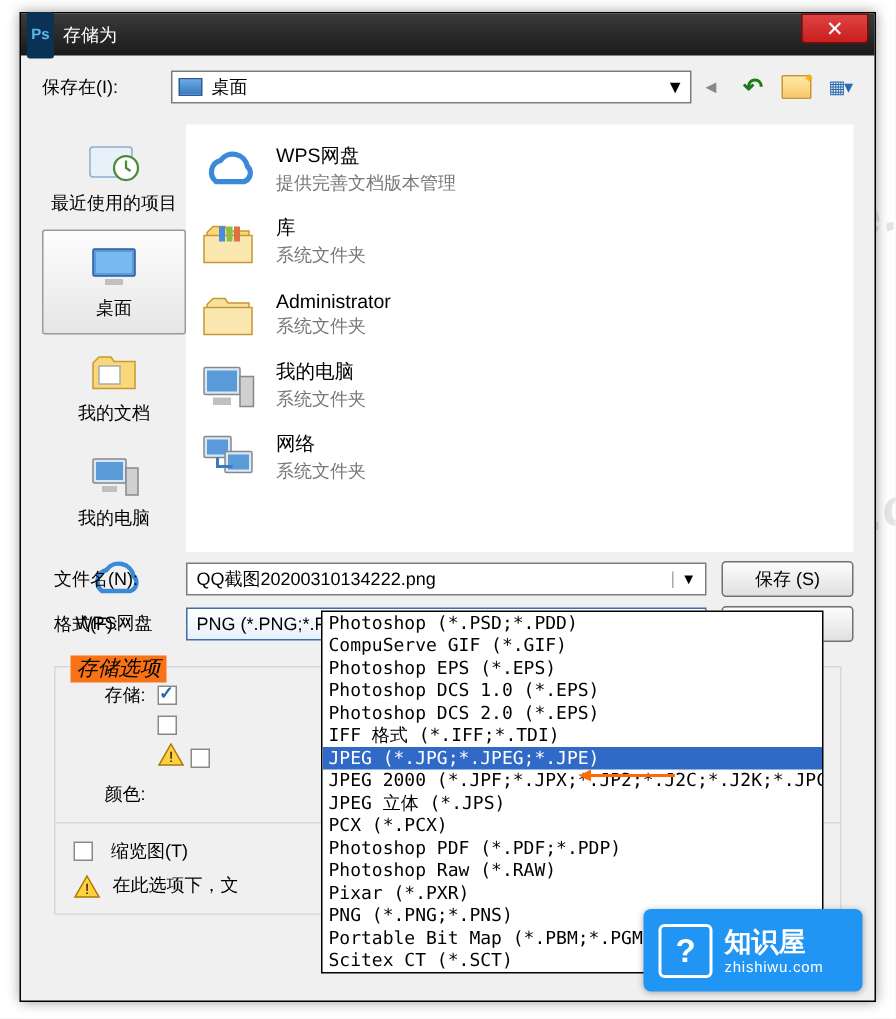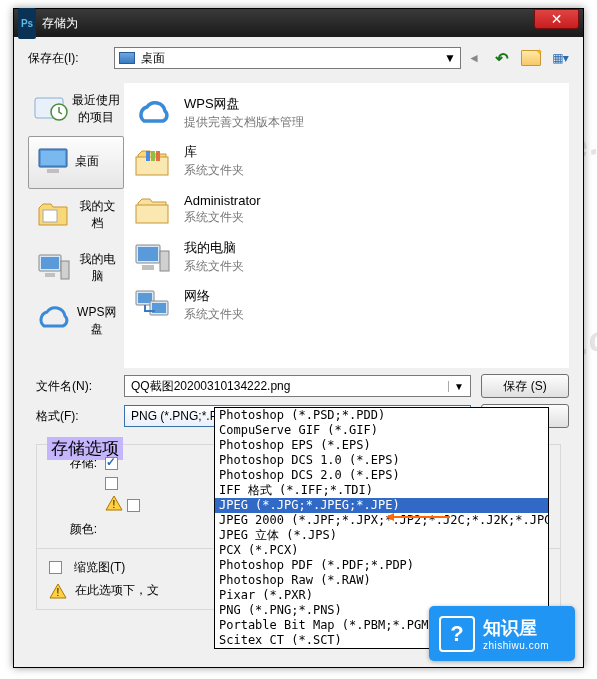--- a/index.html
+++ b/index.html
@@ -24,21 +24,21 @@
 .tico.arrow-left::before { content: "◄"; color: #888; font-size: 12px; }
 .tico.arrow-blue { position: relative; }
 .tico.arrow-blue::before { content: "↶"; color: #1a7a1a; font-size: 16px; font-weight: bold; }
 .tico.folder-new { width: 20px; height: 16px; background: linear-gradient(to bottom, #ffe9a8, #f8c868); border: 1px solid #c89732; border-radius: 1px; position: relative; }
 .tico.folder-new::after { content: "✦"; position: absolute; top: -4px; right: -3px; color: #ffb000; font-size: 9px; }
 .tico.viewmenu { color: #2a6ab0; }
 .tico.viewmenu::before { content: "▦▾"; font-size: 12px; letter-spacing: -1px; }
 
 .body-cols { display: flex; gap: 0; height: 285px; }
 .places { width: 96px; display: flex; flex-direction: column; }
-.place-item { display: flex; align-items: center; padding: 6px 2px 8px; cursor: pointer; border: 1px solid transparent; }
+.place-item { display: flex; flex-direction: column; align-items: center; padding: 6px 2px 8px; cursor: pointer; border: 1px solid transparent; }
 .place-item.selected { background: linear-gradient(to bottom, #fdfdfd, #e6e6e6); border: 1px solid #9a9a9a; border-radius: 2px; }
 .place-item .pi-icon { width: 44px; height: 34px; display: flex; align-items: center; justify-content: center; margin-bottom: 3px; }
 .place-item .pi-label { text-align: center; font-size: 12px; }
 .pi-recent svg, .pi-desk svg, .pi-docs svg, .pi-pc svg, .pi-wps svg { width: 40px; height: 34px; }
 
 .file-list { flex: 1; background: #fff; border: none; padding: 6px 4px; overflow: hidden; }
 .fl-item { display: flex; align-items: center; gap: 10px; padding: 4px 2px; cursor: pointer; }
 .fl-icon { width: 44px; height: 40px; display: flex; align-items: center; justify-content: center; flex-shrink: 0; }
 .fl-text .fl-title { font-size: 13px; color: #000; }
 .fl-text .fl-sub { font-size: 12px; color: #777; margin-top: 1px; }
@@ -51,21 +51,21 @@
 .field-combo .dd, .field-input .dd { margin-left: auto; border-left: 1px solid #aaa; padding-left: 5px; font-size: 10px; }
 .btn { width: 88px; height: 24px; border: 1px solid #707070; background: linear-gradient(to bottom, #fdfdfd, #e0e0e0); cursor: pointer; border-radius: 3px; font-size: 12px; }
 
 .dropdown-list { position: absolute; left: 214px; top: 407px; width: 335px; background: #fff; border: 1px solid #000; z-index: 50; font-family: SimSun, monospace; font-size: 12px; line-height: 15px; max-height: 268px; overflow: hidden; }
 .dropdown-list .opt { padding: 0 4px; white-space: nowrap; cursor: pointer; }
 .dropdown-list .opt.sel { background: #3169c6; color: #fff; }
 .arrow-anno { position: absolute; left: 390px; top: 516px; width: 60px; height: 2px; background: #ff6a00; z-index: 60; }
 .arrow-anno::before { content: ""; position: absolute; left: -8px; top: -3px; border: 4px solid transparent; border-right: 8px solid #ff6a00; }
 
 .options-group { border: 1px solid #d8d8d8; background: #f0f0f0; margin: 16px 8px 4px; padding: 10px 12px; position: relative; }
-.options-group .grp-title { position: absolute; top: -8px; left: 10px; background: #c4b5fd; padding: 0 4px; font-size: 17px; }
+.options-group .grp-title { position: absolute; top: -8px; left: 10px; background: #f97316; padding: 0 4px; font-size: 14px; font-style: italic; }
 .opt-row { display: flex; align-items: flex-start; gap: 8px; margin-bottom: 6px; font-size: 12px; }
 .opt-lbl { width: 48px; text-align: right; }
 .chk { width: 13px; height: 13px; border: 1px solid #888; background: #fff; display: inline-block; margin-right: 4px; position: relative; top: 2px; }
 .chk.checked::after { content: "✓"; position: absolute; top: -3px; left: 0; color: #2a6ab0; font-size: 12px; font-weight: bold; }
 .warn-icon { width: 18px; height: 16px; display: inline-block; }
 .warn-icon svg { width: 18px; height: 16px; }
 .sep-line { border-top: 1px solid #d8d8d8; margin: 10px -12px; }
 .bottom-warn { display: flex; align-items: center; gap: 8px; margin-top: 6px; }
 
 .watermark { position: absolute; color: #e4e4e4; font-size: 34px; font-style: italic; font-weight: bold; transform: rotate(-14deg); pointer-events: none; z-index: 0; font-family: Arial; letter-spacing: 1px; }

